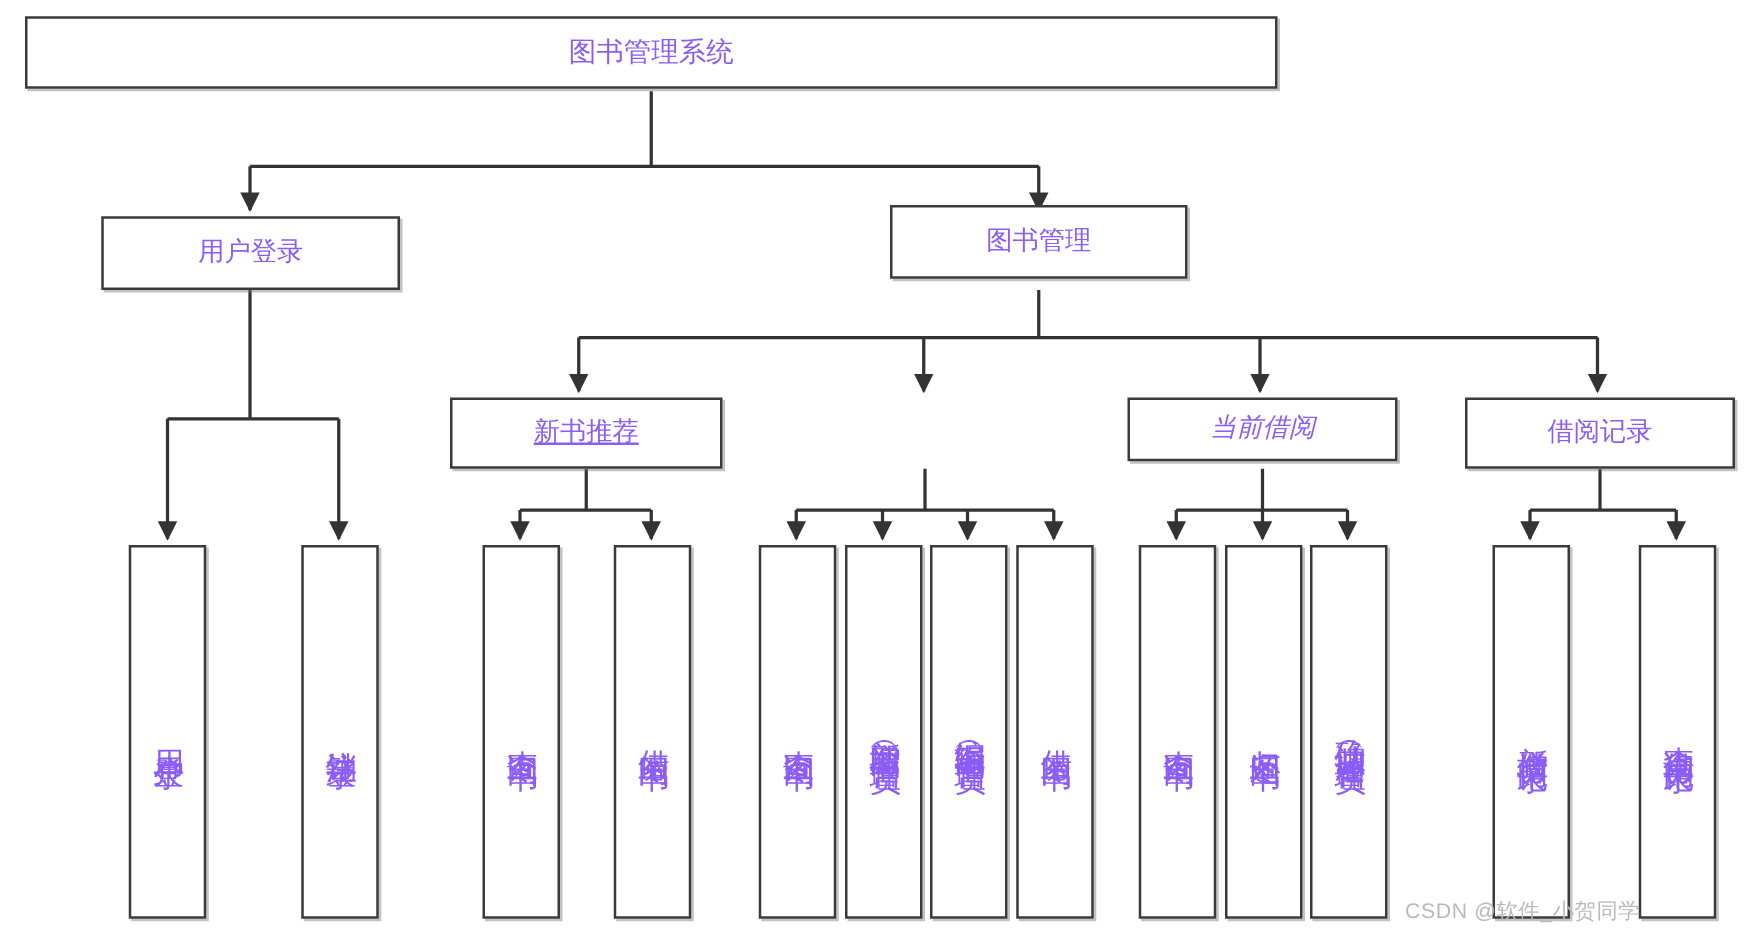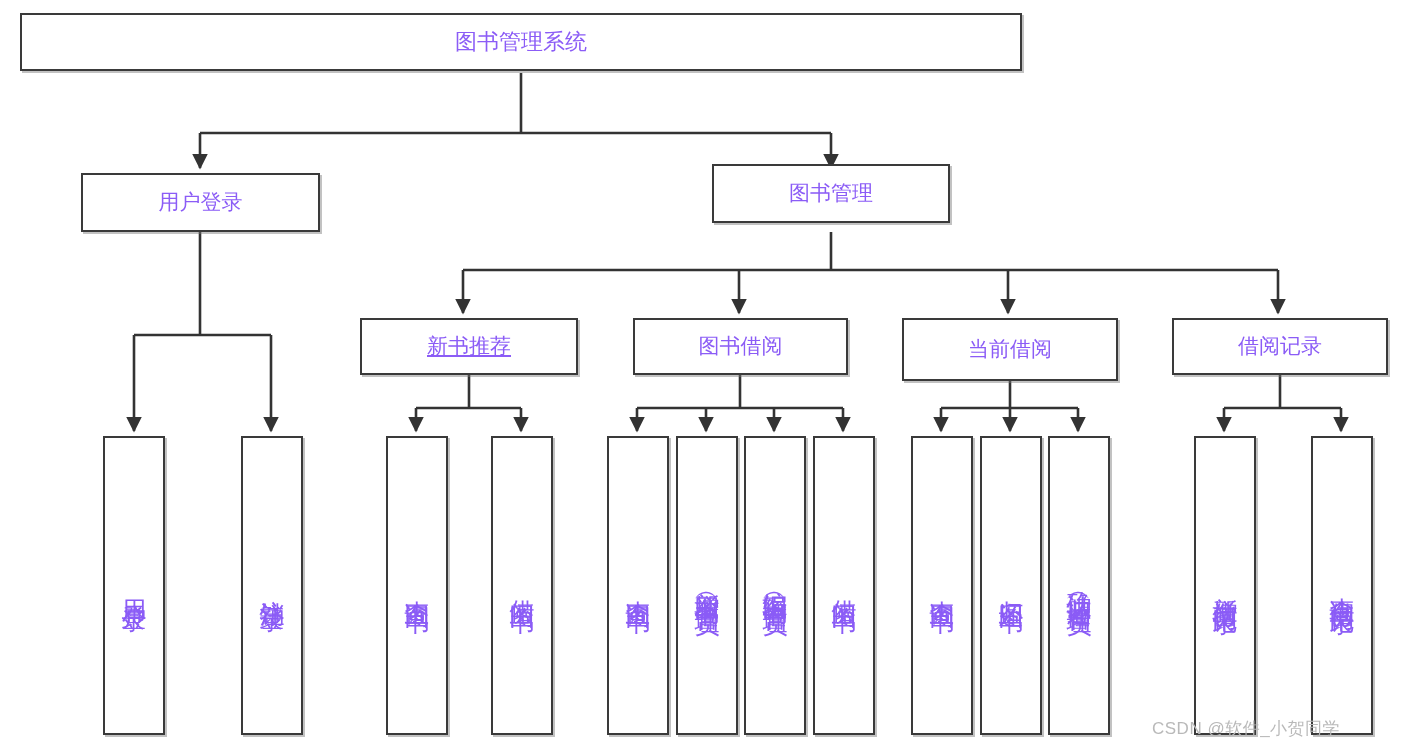--- a/index.html
+++ b/index.html
@@ -130,25 +130,22 @@
   </div>
 
   <div class="node horiz" style="left:712px; top:164px; width:238px; height:59px;">
     <span class="label">图书管理</span>
   </div>
 
   <div class="node horiz" style="left:360px; top:318px; width:218px; height:57px;text-decoration:underline;">
     <span class="label">新书推荐</span>
   </div>
 
-  <div class="node horiz" style="left:633px; top:318px; width:215px; height:57px;">
-    <span class="label">图书借阅</span>
-  </div>
-
-  <div class="node horiz" style="left:902px; top:318px; width:216px; height:63px;">
+
+  <div class="node horiz" style="left:902px; top:318px; width:216px; height:51px;font-style:italic;">
     <span class="label">当前借阅</span>
   </div>
 
   <div class="node horiz" style="left:1172px; top:318px; width:216px; height:57px;">
     <span class="label">借阅记录</span>
   </div>
 
   <div class="node vert" style="left:103px; top:436px; width:62px; height:299px;">
     <span class="label">用户登录</span>
   </div>
@@ -194,15 +191,15 @@
   </div>
 
   <div class="node vert" style="left:1194px; top:436px; width:62px; height:299px;">
     <span class="label">新增借阅记录</span>
   </div>
 
   <div class="node vert" style="left:1311px; top:436px; width:62px; height:299px;">
     <span class="label">查询借阅记录</span>
   </div>
 
-  <div class="watermark" style="left:1152px; top:717px;">CSDN @软件_小贺同学</div>
+  <div class="watermark" style="left:1124px; top:717px;">CSDN @软件_小贺同学</div>
 
 </div>
 
 </body></html>

